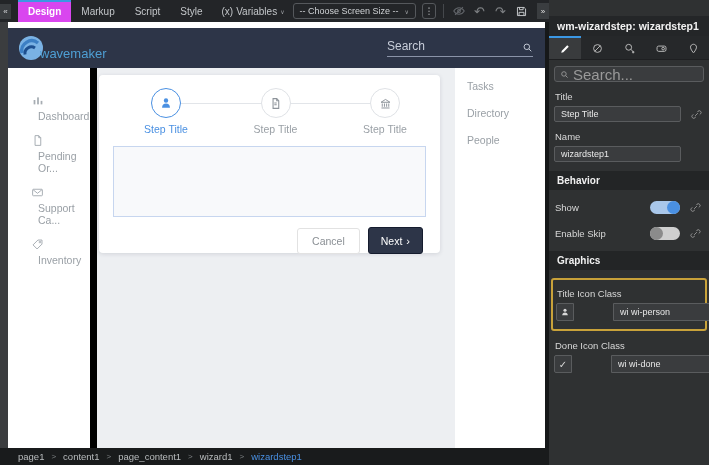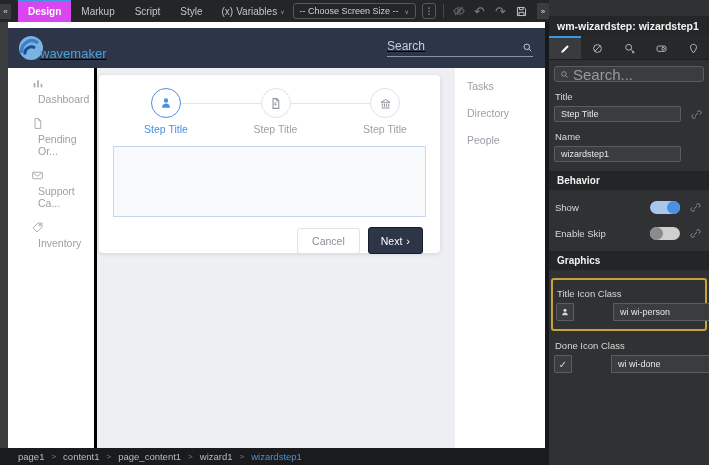--- a/index.html
+++ b/index.html
@@ -23,28 +23,28 @@
   .tb-sep { width:1px; height:14px; background:#45484c; margin:0 7px; }
   .tb-ico { width:15px; height:15px; display:flex; align-items:center; justify-content:center; margin-right:6px; cursor:pointer; }
   .expand-btn { width:12px; height:16px; background:#3a3d40; color:#e0e0e0; display:flex; align-items:center; justify-content:center; font-size:8px; margin-left:2px; cursor:pointer; }
 
   
   .canvas-row { flex:1; display:flex; min-height:0; }
   .ruler { width:8px; background:#3b3d3f; flex:none; }
   .divider { width:4px; background:#161819; flex:none; }
   .canvas { flex:1; background:#fff; overflow:hidden; display:flex; flex-direction:column; }
 
-  .app-header { margin-top:6px; height:40px; background:#2d3548; display:flex; align-items:center; padding:0 12px 0 8px; flex:none;text-decoration:underline; }
+  .app-header { margin-top:6px; height:40px; background:#2d3548; display:flex; align-items:center; padding:0 12px 0 8px; flex:none; }
   .brand { display:flex; align-items:center; }
   .brand-name { color:#4e9fd4; font-size:13px; margin-left:-6px; margin-top:10px; }
   .hsearch { margin-left:auto; width:146px; border-bottom:1px solid #8a93a8; display:flex; align-items:flex-end; padding-bottom:3px; cursor:text; }
   .hsearch-label { flex:1; font-size:12px; color:#c7cdd9; }
 
   .app-body { flex:1; display:flex; min-height:0; }
-  .app-sidebar { width:89px; background:#fff; border-right:3px solid #000000; padding-top:8px; flex:none; }
+  .app-sidebar { width:89px; background:#fff; border-right:7px solid #000000; padding-top:25px; flex:none; }
   .side-item { margin-bottom:12px; cursor:pointer; }
   .side-item svg { display:block; margin-left:23px; color:#a7adb3; }
   .side-label { display:block; margin-left:30px; margin-top:3px; font-size:10.5px; color:#9aa0a6; }
 
   .app-main { flex:1; background:#edeff2; position:relative; min-width:0; }
   .wizard-card { position:absolute; left:2px; top:7px; width:341px; height:178px; background:#fff; border-radius:4px; box-shadow:0 1px 4px rgba(40,50,70,.14); }
   .steps { position:relative; padding:13px 25px 0 37px; display:flex; justify-content:space-between; }
   .connector { position:absolute; top:28px; left:67px; right:55px; height:1px; background:#e2e5e9; }
   .step { width:60px; text-align:center; position:relative; cursor:pointer; }
   .step-circle { width:30px; height:30px; border-radius:50%; border:1px solid #dfe2e6; background:#fff; margin:0 auto; display:flex; align-items:center; justify-content:center; color:#8d939a; }

